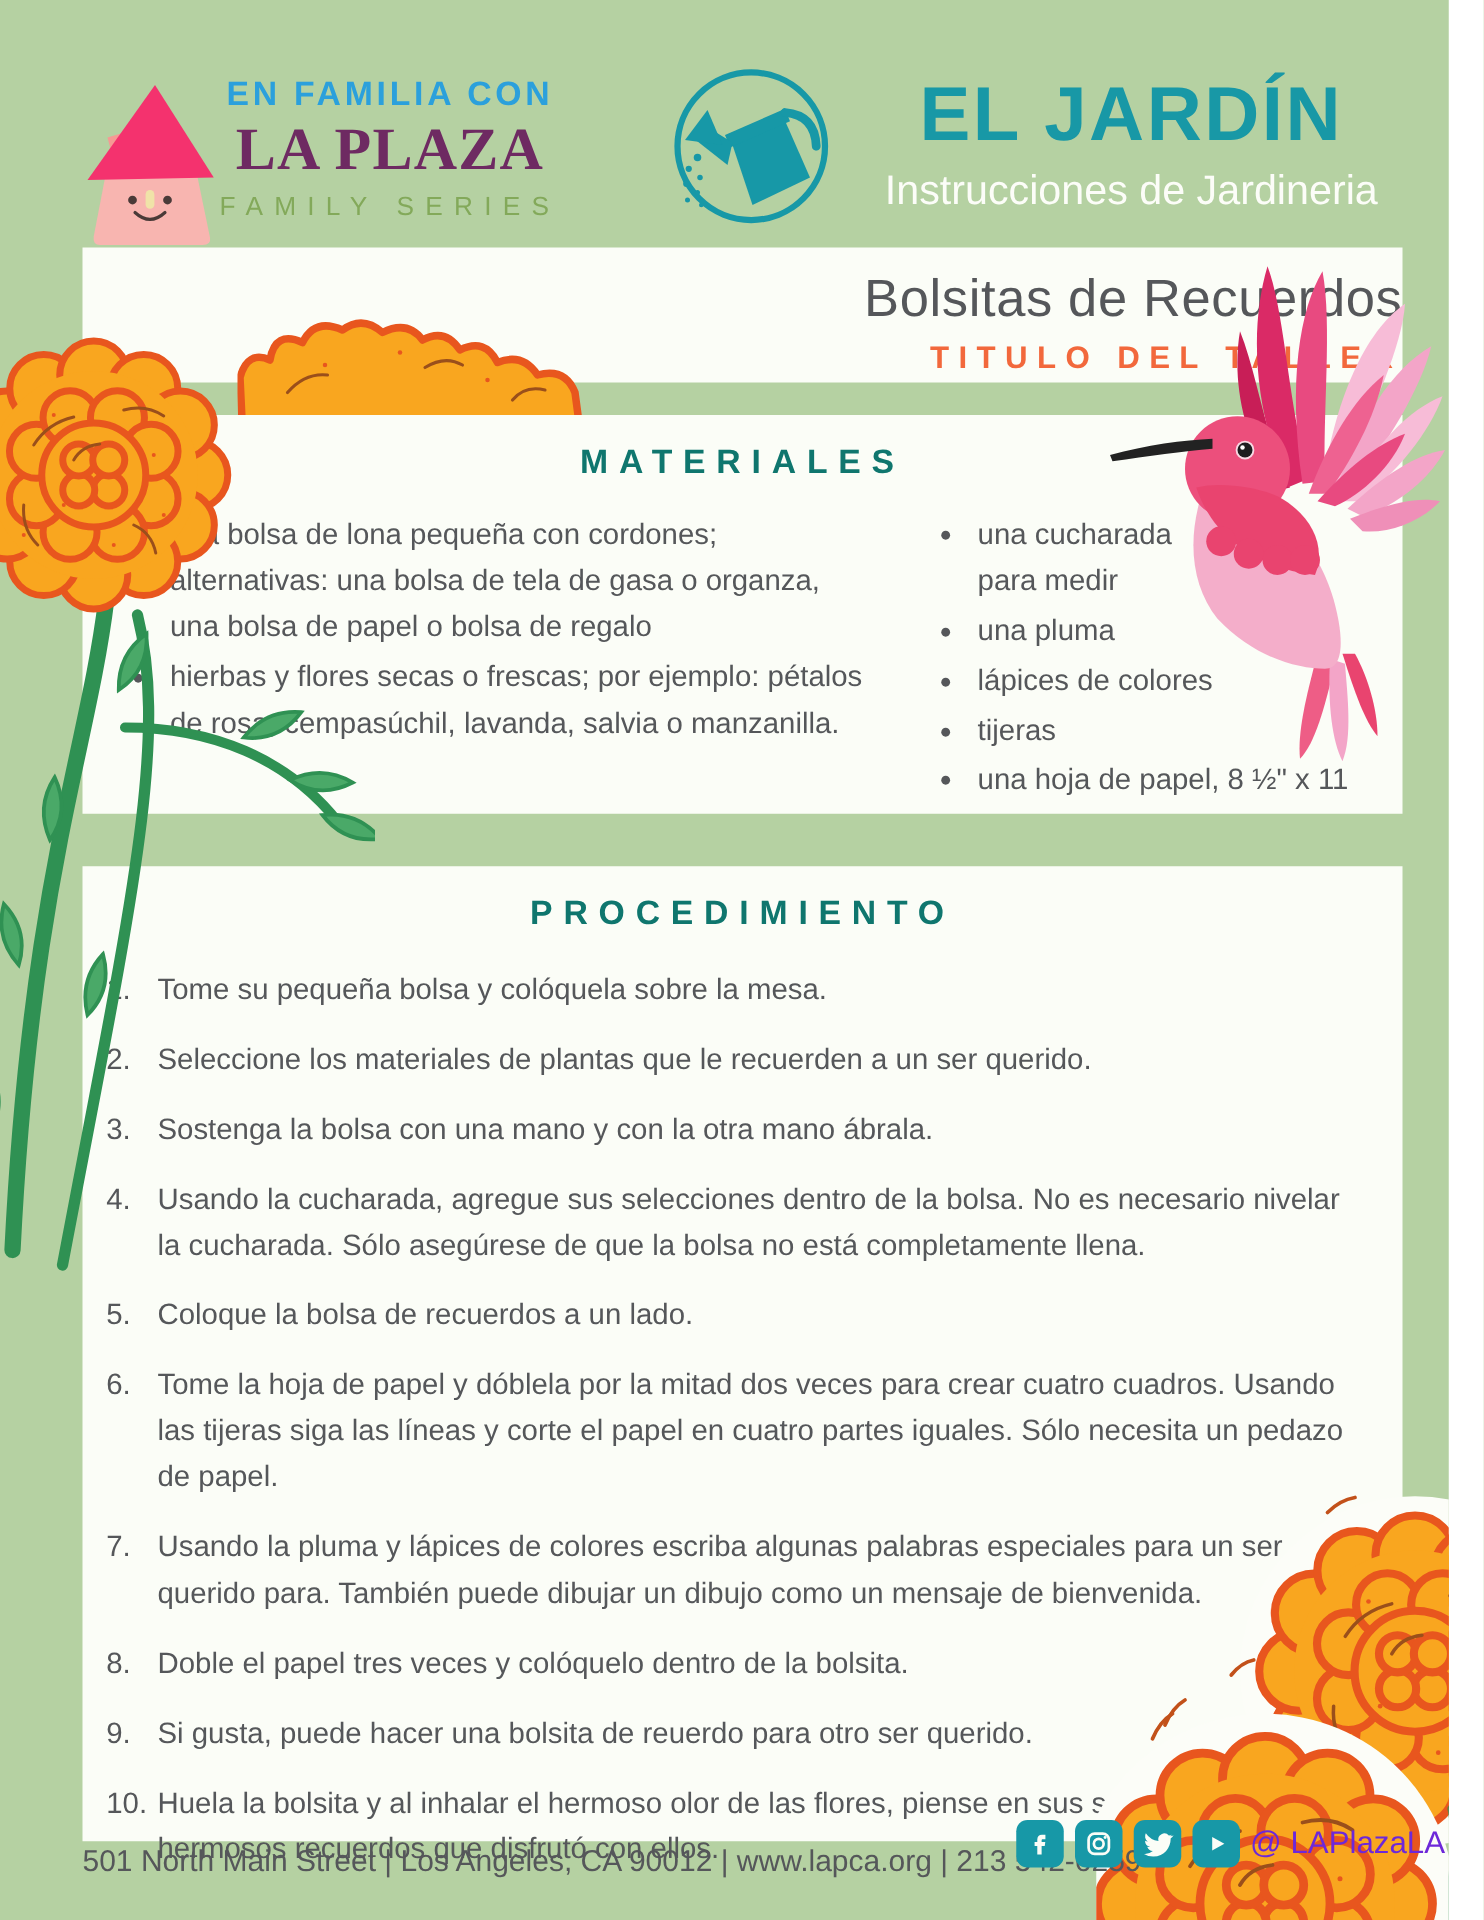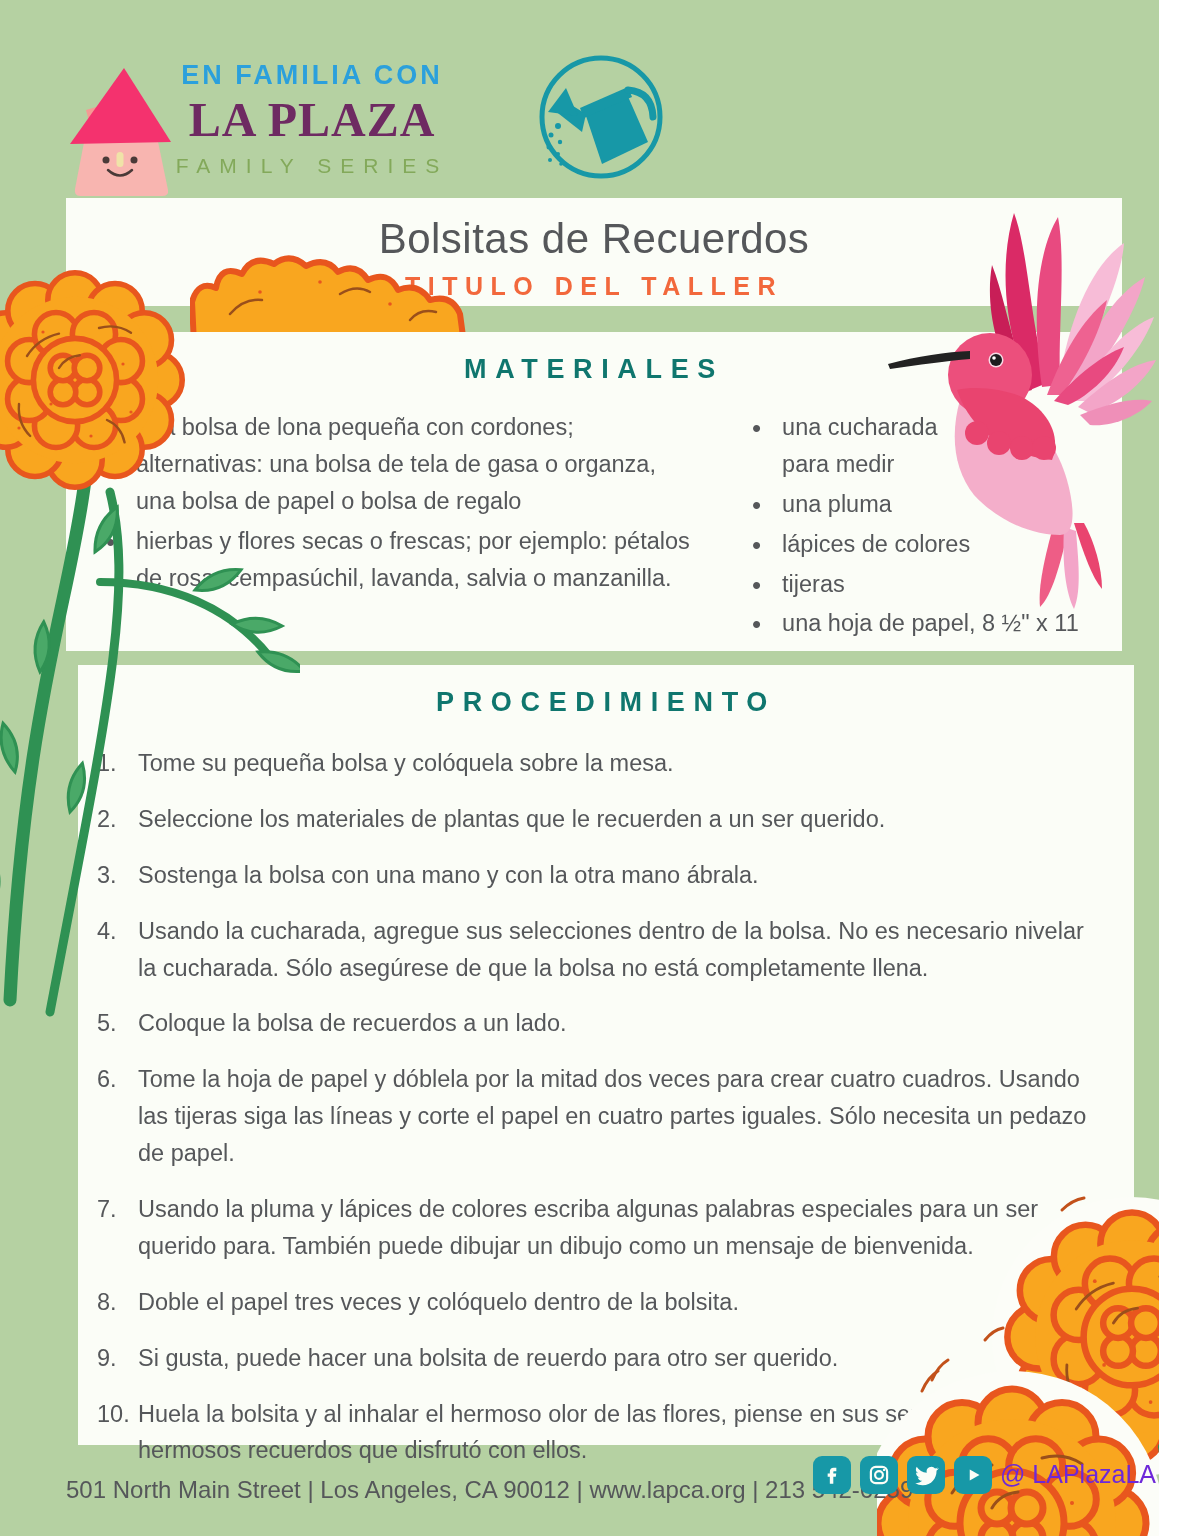--- a/index.html
+++ b/index.html
@@ -1,23 +1,23 @@
 <!DOCTYPE html>
 <html><head>
 <meta charset="utf-8">
 <style>
   html,body{margin:0;padding:0;}
   body{font-family:"Liberation Sans",sans-serif;}
   #page{position:relative;width:1159px;height:1536px;background:#b5d1a2;overflow:hidden;}
 
   
   .card{position:absolute;left:66px;width:1056px;background:#fbfdf7;}
-  #card-title{top:198px;height:108px;z-index:1;text-align:center;}
+  #card-title{top:198px;height:108px;z-index:1;text-align:right;}
   #card-materials{top:332px;height:319px;z-index:3;}
-  #card-procedure{top:665px;height:780px;z-index:3;margin-left:12px;}
+  #card-procedure{top:693px;height:780px;z-index:3;}
 
   #workshop-title{margin:17px 0 0;font-size:42px;font-weight:normal;color:#55575a;letter-spacing:.5px;}
   #workshop-subtitle{margin:9px 0 0;font-size:25px;font-weight:bold;color:#f2683c;letter-spacing:.30em;}
 
   .section-heading{margin:0;padding-top:22px;text-align:center;font-size:27px;font-weight:bold;color:#0f766e;letter-spacing:.32em;}
 
   .mat-cols{display:flex;margin-top:24px;}
   .mat-col{color:#55575a;font-size:23.5px;line-height:1.57;}
   .mat-col ul{list-style:none;margin:0;padding:0;}
   .mat-col li{position:relative;padding-left:30px;margin-bottom:3px;white-space:pre-line;}
@@ -137,20 +137,24 @@
           <circle cx="24" cy="92" r="2.2"></circle>
         <circle cx="13" cy="97" r="2.5"></circle>
           <circle cx="22" cy="104" r="2"></circle>
           <circle cx="14" cy="110" r="2"></circle>
         <circle cx="25" cy="114" r="1.8"></circle>
       </g>
       <path d="M92,40 q24,2 25,27" stroke="#1798a7" stroke-width="7" fill="none" stroke-linecap="round"></path>
     </svg>
   </div>
 
+  <div id="header-right">
+    <div id="doc-title">EL JARDÍN</div>
+    <div id="doc-subtitle">Instrucciones de Jardineria</div>
+  </div>
 
   <div id="card-title" class="card">
     <h1 id="workshop-title">Bolsitas de Recuerdos</h1>
     <div id="workshop-subtitle">TITULO DEL TALLER</div>
   </div>
 
   <div id="card-materials" class="card">
     <h2 class="section-heading">MATERIALES</h2>
     <div class="mat-cols">
       <div id="mat-col-left" class="mat-col">

